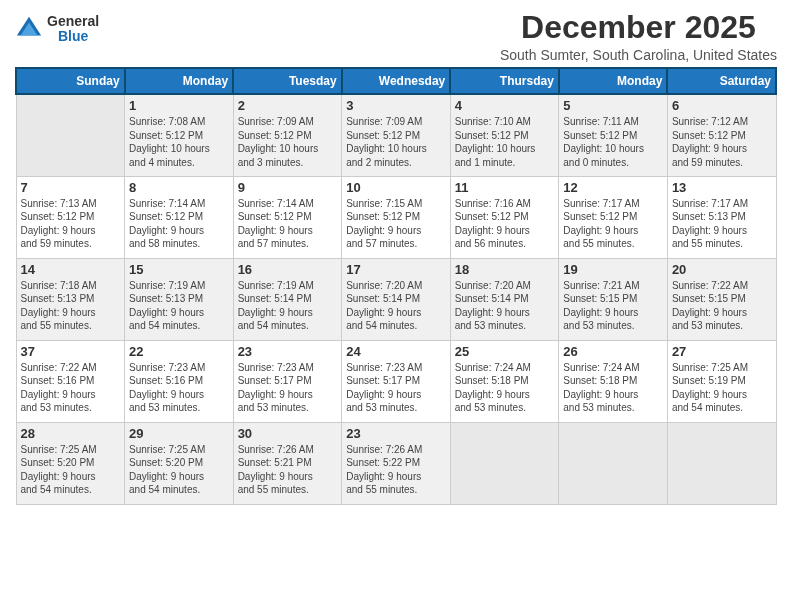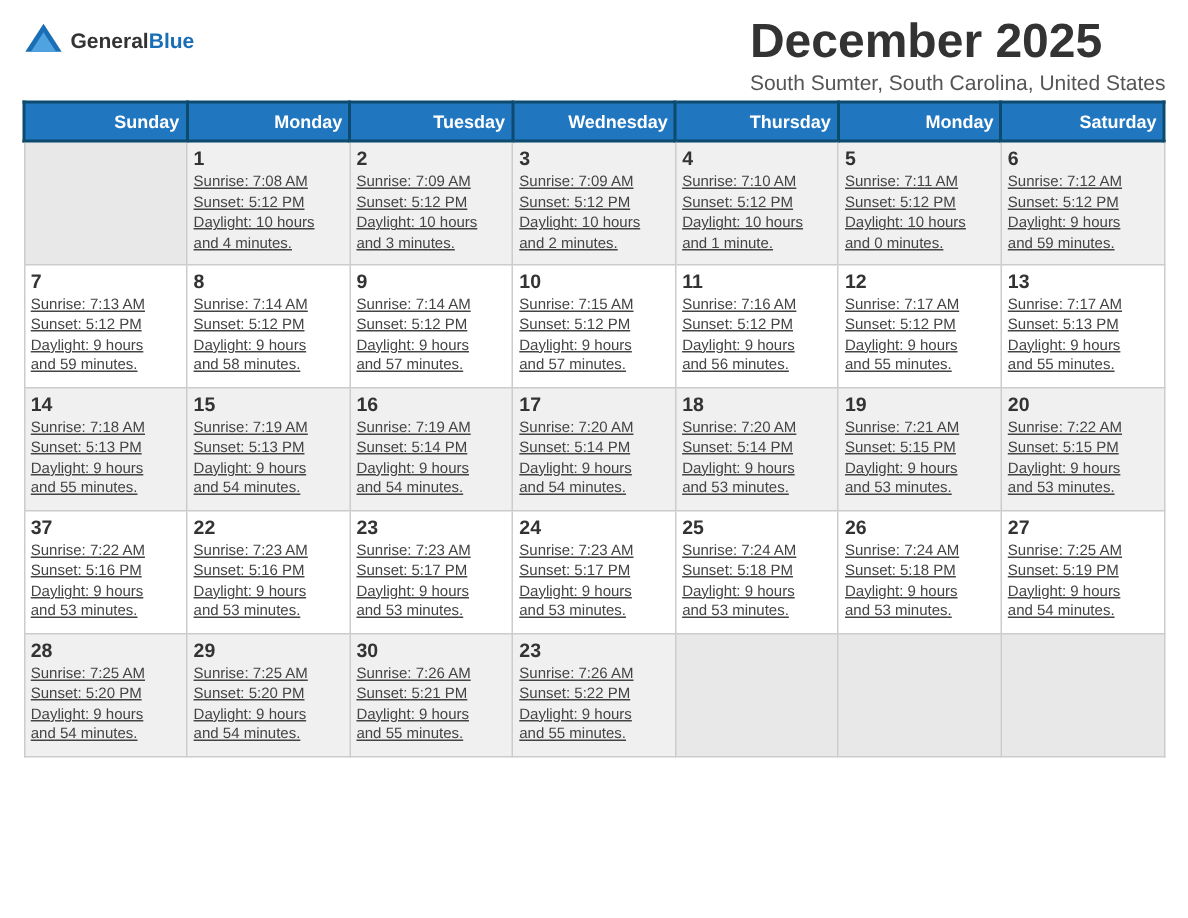--- a/index.html
+++ b/index.html
@@ -22,41 +22,41 @@
       justify-content: space-between;
       margin-bottom: 4px;
     }
     .logo {
       display: flex;
       align-items: center;
       margin-top: 4px;
     }
     .logo-text {
       display: flex;
-      flex-direction: row;
+      flex-direction: column;
       line-height: 1.1;
       text-align: center;
     }
     .logo-general {
       font-size: 14px;
       font-weight: bold;
       color: #333;
     }
     .logo-blue {
       font-size: 14px;
       font-weight: bold;
       color: #1a6eb5;
     }
     .logo-icon {
       width: 28px;
       height: 28px;
       margin-right: 4px;
     }
     .title-area {
-      text-align: left;
+      text-align: center;
     }
     .month-title {
       font-size: 32px;
       font-weight: bold;
       color: #333;
       line-height: 1.1;
     }
     .location-title {
       font-size: 14px;
       color: #555;
@@ -92,21 +92,20 @@
       font-size: 13px;
       font-weight: bold;
       color: #333;
       display: block;
       margin-bottom: 2px;
     }
     .day-info {
       font-size: 10px;
       color: #444;
       line-height: 1.35;
-      text-decoration: underline;
     }
     .row-shade td {
       background: #f0f0f0;
     }
     .row-shade td.empty {
       background: #e8e8e8;
     }
   </style>
 </head>
 <body>

